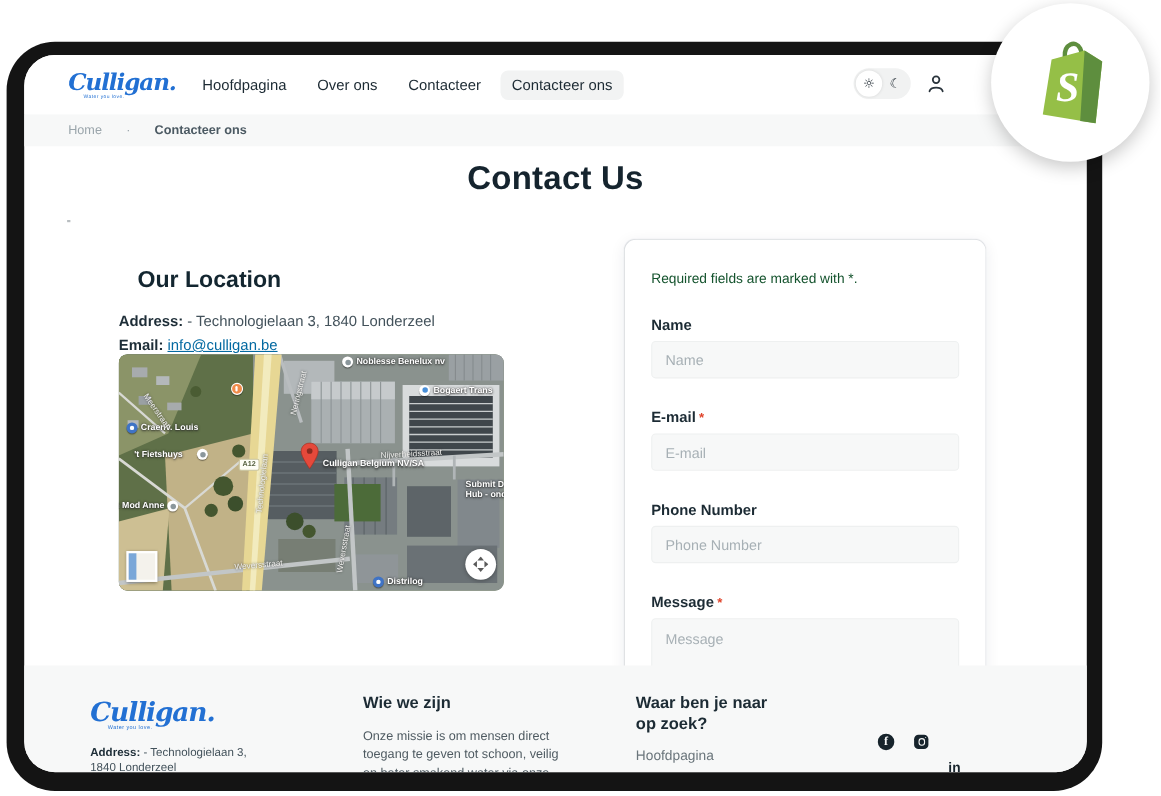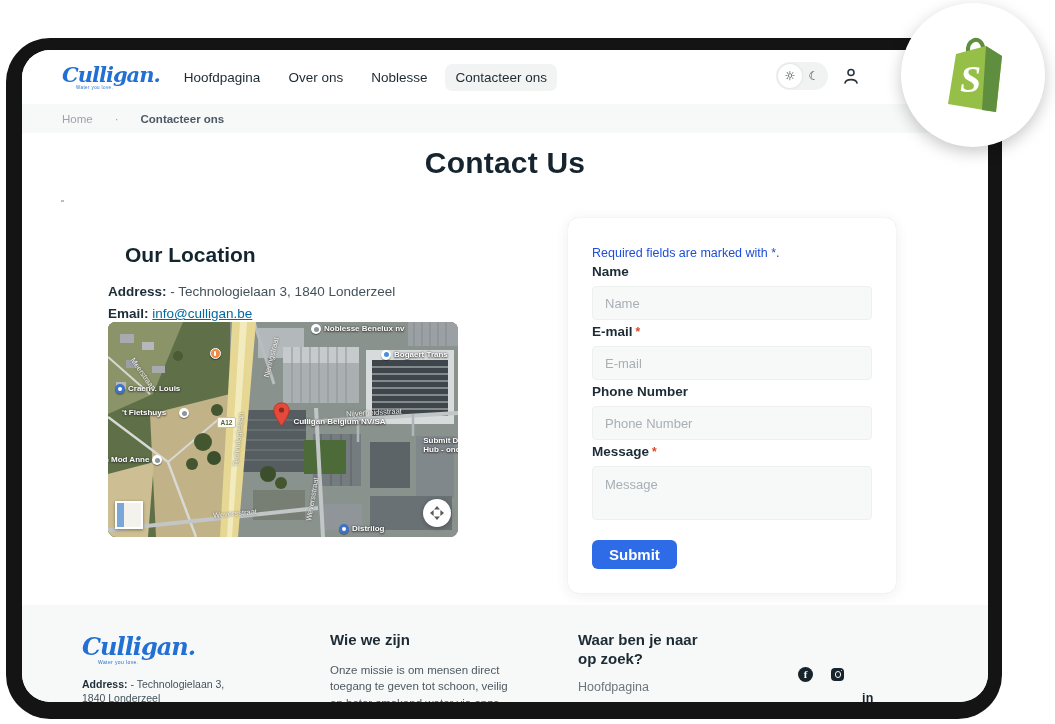--- a/index.html
+++ b/index.html
@@ -56,22 +56,22 @@
   .pin{position:absolute;}
   .pan{position:absolute;right:7px;bottom:10px;width:28px;height:28px;border-radius:50%;background:#fff;
        box-shadow:0 1px 4px rgba(0,0,0,.3);display:flex;align-items:center;justify-content:center;cursor:pointer;}
   .inset{position:absolute;left:7px;bottom:8px;width:24px;height:24px;background:#f4f2ec;border:2px solid #fff;
          box-shadow:0 1px 3px rgba(0,0,0,.4);cursor:pointer;}
   .inset::before{content:"";position:absolute;left:0;top:0;width:7px;height:100%;background:#7aa7d8;}
   
   .card{position:absolute;left:546px;top:168px;width:328px;background:#fff;border-radius:10px;
         box-shadow:0 2px 14px rgba(20,40,60,.08),0 0 1px rgba(20,40,60,.15);box-sizing:border-box;padding:22px 24px 24px;}
   .card h3{margin:0;font-size:17px;font-weight:bold;color:#15242e;}
-  .card .note{margin-top:6px;font-size:12.5px;color:#1d4ed8;}
-  .fld{margin-top:4px;}
+  .card .note{margin-top:6px;font-size:12.5px;color:#14532d;}
+  .fld{margin-top:28px;}
   .fld label{display:block;font-size:13.5px;font-weight:bold;color:#1c2b34;}
   .req{color:#e0452c;font-size:12px;margin-left:3px;}
   .fld input,.fld textarea{margin-top:7px;width:100%;box-sizing:border-box;height:34px;background:#f7f8f8;
         border:1px solid #eef0f0;border-radius:4px;padding:0 12px;font-size:13px;color:#333;outline:none;
         font-family:"Liberation Sans",sans-serif;}
   .fld textarea{height:54px;padding:10px 12px;resize:none;}
   .fld input::placeholder,.fld textarea::placeholder{color:#a7b0b5;}
   .submit{margin-top:16px;background:#2e6be6;color:#fff;border:none;border-radius:6px;padding:6px 17px;
           font-size:15px;font-weight:bold;cursor:pointer;font-family:"Liberation Sans",sans-serif;}
   
@@ -108,21 +108,21 @@
   <div class="window">
 
     <div class="hdr">
       <div class="logo">
         <div class="logo-script">Culligan.</div>
         <div class="logo-tag">Water you love.</div>
       </div>
       <nav class="nav">
         <a href="#">Hoofdpagina</a>
         <a href="#">Over ons</a>
-        <a href="#">Noblesse</a>
+        <a href="#">Contacteer</a>
         <a href="#" class="active">Contacteer ons</a>
       </nav>
       <div class="hctl">
         <div class="theme-pill">
           <div class="theme-btn on">☼</div>
           <div class="theme-btn">☾</div>
         </div>
         <div class="acct">
           <svg width="18" height="18" viewBox="0 0 18 18">
             <circle cx="9" cy="5.5" r="3" fill="none" stroke="#2a343c" stroke-width="1.6"></circle>

